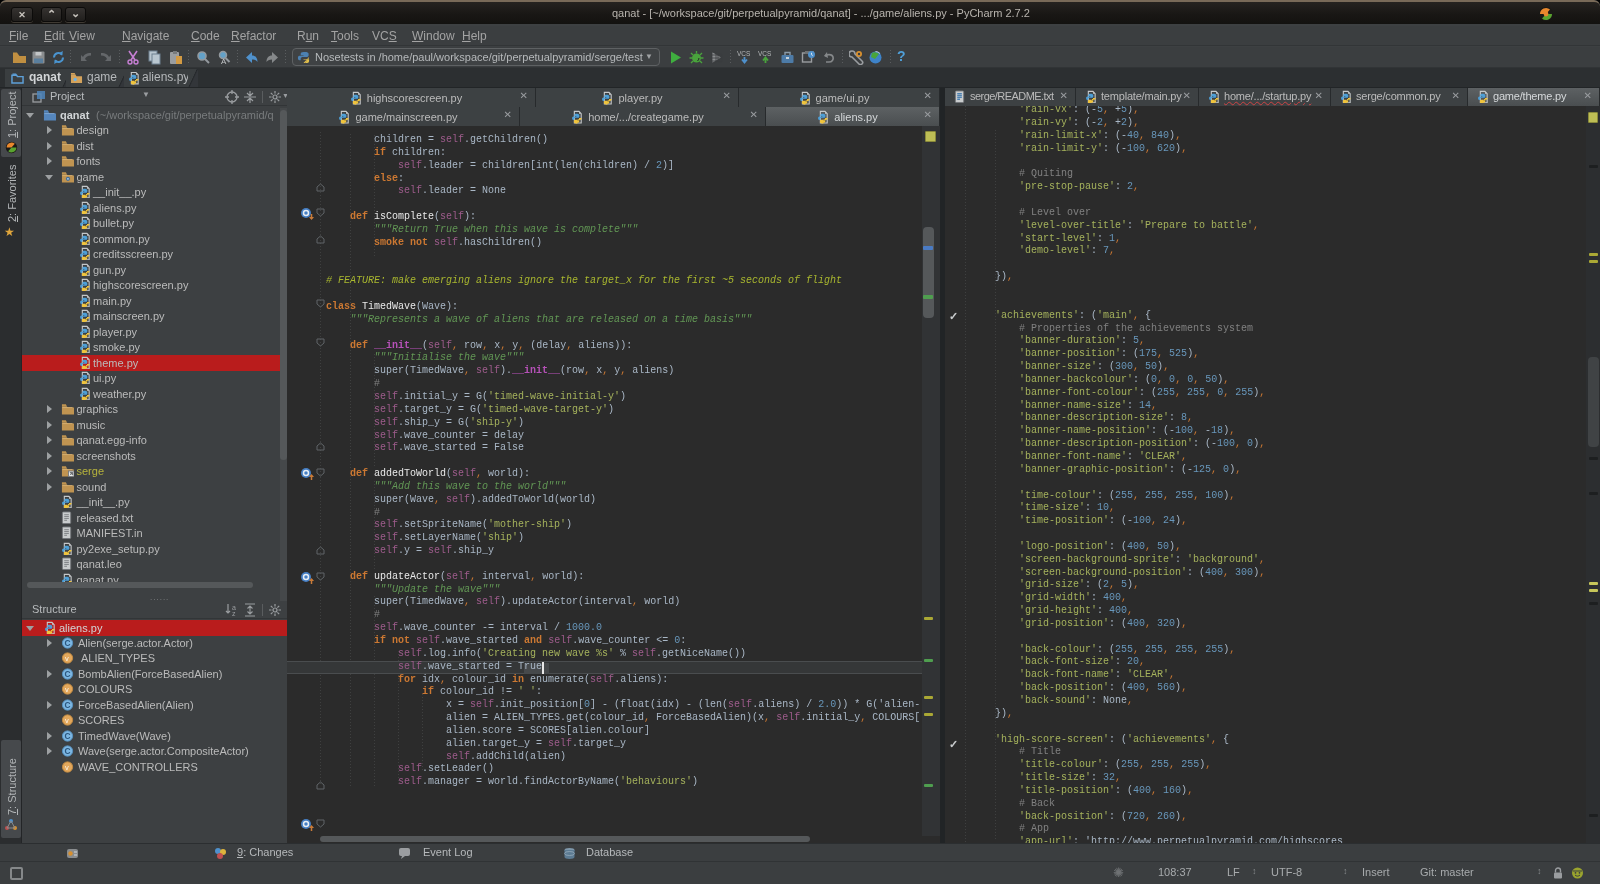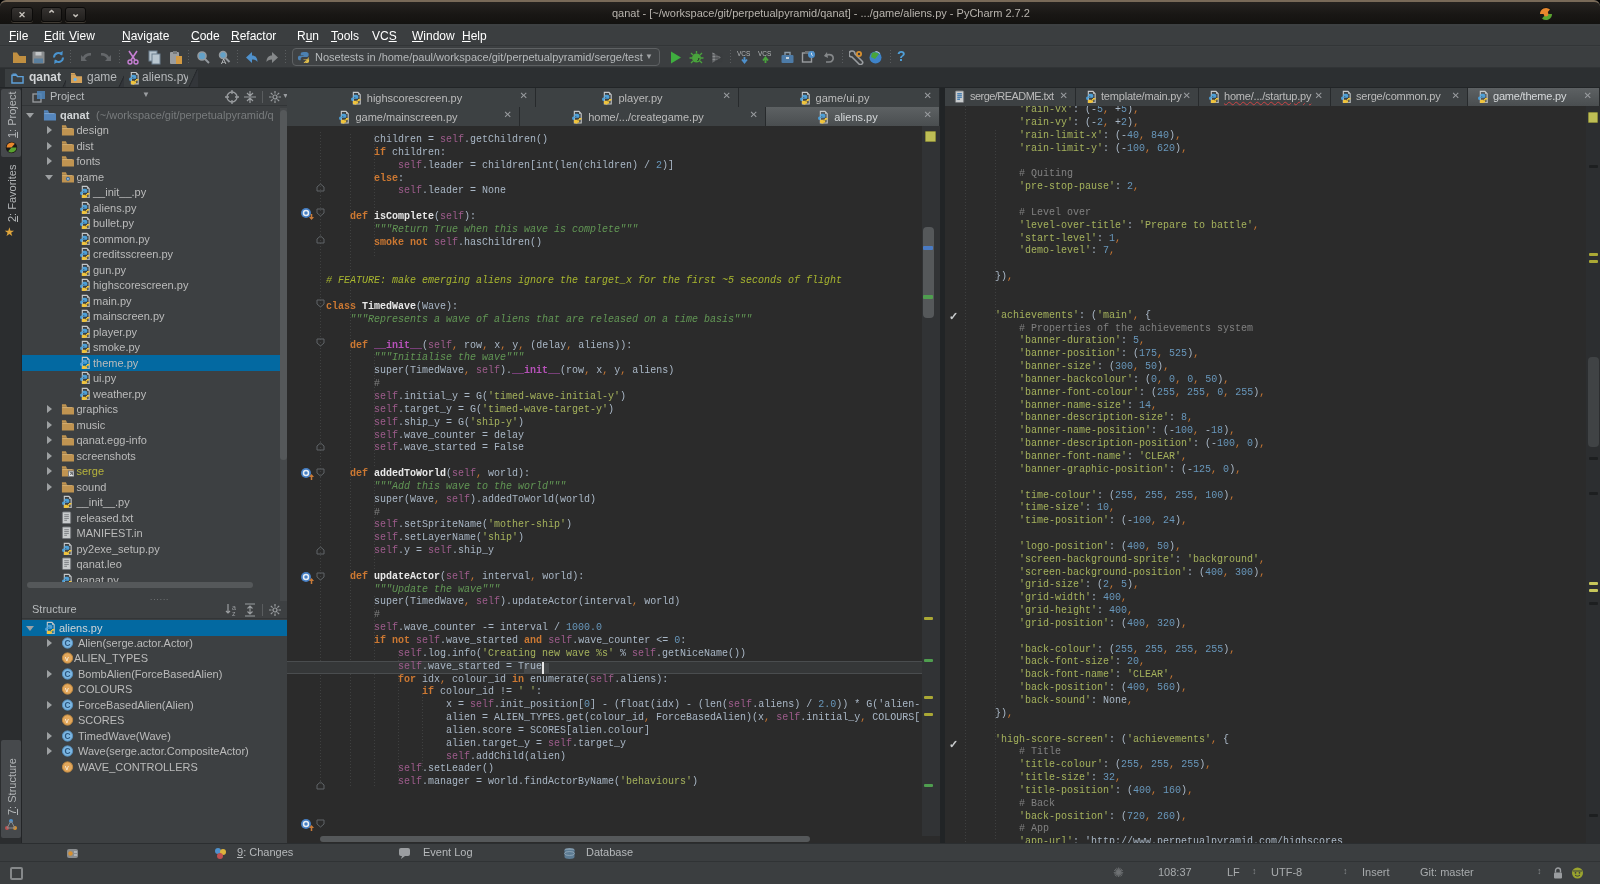--- a/index.html
+++ b/index.html
@@ -5,54 +5,54 @@
  font-family:"Liberation Sans",sans-serif;-webkit-font-smoothing:antialiased}
 .ab{position:absolute}
 #win{position:absolute;left:0;top:0;width:1600px;height:884px;background:#3d4042;border-radius:6px 6px 0 0;overflow:hidden}
 
 #title{position:absolute;left:0;top:0;width:1600px;height:24px;
  background:linear-gradient(#262320,#191715 55%,#131210);border-top:2px solid #796a58;border-radius:6px 6px 0 0}
 #title .tt{position:absolute;top:5px;left:612px;width:430px;color:#b8b4ae;font-size:11px;white-space:nowrap}
 .wbtn{position:absolute;top:5px;height:15px;background:linear-gradient(#353230,#211f1d);border:1px solid #0c0b0a;border-radius:3px;color:#c9c5bf;text-align:center;font-size:9px;line-height:14px;font-weight:bold;box-shadow:0 1px 0 #3f3a33}
 
 #menu{position:absolute;left:0;top:26px;width:1600px;height:20px;background:#3b3e40;border-bottom:1px solid #323537}
-#menu span{position:absolute;top:3px;color:#ffffff;font-size:12px}
+#menu span{position:absolute;top:3px;color:#a3a3a3;font-size:12px}
 #menu u{text-decoration:underline}
 
 #tool{position:absolute;left:0;top:47px;width:1600px;height:21px;background:#3b3e40;border-bottom:1px solid #313436}
 .tsep{position:absolute;top:3px;width:1px;height:14px;background:repeating-linear-gradient(#5a5d5f 0 1px,transparent 1px 3px)}
 #combo{position:absolute;left:292px;top:1px;width:368px;height:18px;background:#3f4244;border:1px solid #5e6163;border-radius:4px;color:#b6b9bb;font-size:11px;line-height:16px}
 
 #crumb{position:absolute;left:0;top:68px;width:1600px;height:20px;background:#2c2f31;border-bottom:1px solid #222527}
 .chip{position:absolute;top:1px;height:18px;background:#3a3e40;color:#b4b7b9;font-size:12px;line-height:17px}
 .chev{position:absolute;top:1px;width:10px;height:18px}
 
 #stripe{position:absolute;left:0;top:88px;width:22px;height:755px;background:#2b2d2f;border-right:1px solid #232527}
 .vlab{position:absolute;color:#b2b5b7;font-size:11px;white-space:nowrap;transform:rotate(-90deg);transform-origin:0 0}
 
 #proj{position:absolute;left:22px;top:88px;width:265px;height:513px;background:#3d4042;overflow:hidden}
 #struct{position:absolute;left:22px;top:601px;width:265px;height:242px;background:#3d4042;overflow:hidden}
 .phead{position:absolute;left:0;top:0;width:265px;height:18px;background:#3d4042;border-bottom:1px solid #323537;color:#b8bbbd;font-size:11px}
 .trow{position:absolute;left:0;width:265px;height:16px;color:#bbbbbb;font-size:11px;line-height:16px;white-space:nowrap}
-.sel{background:#0369a1}
+.sel{background:#b91c1c}
 .arr{position:absolute;width:0;height:0}
 .ar{border-left:5px solid #9da0a2;border-top:4px solid transparent;border-bottom:4px solid transparent}
 .ad{border-top:5px solid #9da0a2;border-left:4px solid transparent;border-right:4px solid transparent}
 
 .tabbar{position:absolute;background:#292c2e}
 .tab{position:absolute;top:0;height:100%;background:#3d4143;border-right:1px solid #272a2c;color:#bbbbbb;font-size:11px}
 .tab.act{background:linear-gradient(#5d6163,#4a4e50);color:#d6d9db}
 .tab .tx{position:absolute;left:26px;top:2px;white-space:nowrap}
 .tab .tc{display:block;text-align:center;line-height:18px;white-space:nowrap;padding-right:10px}
 .tab .cl{position:absolute;right:7px;top:2px;color:#9a9da0;font-size:10px}
 .ed{position:absolute;background:#2b2b2b;overflow:hidden}
 pre{font-family:"Liberation Mono",monospace;font-size:10px;line-height:12.85px;position:absolute;white-space:pre}
 .k{color:#cc7832;font-weight:bold}.s{color:#a5b25c}.d{color:#629755;font-style:italic}
 .c{color:#808080}.t{color:#a9b72f;font-style:italic}.n{color:#6897bb}.p{color:#9e5c8c}
-.f{color:#e8e8e8;font-weight:bold}.m{color:#b651b8;font-weight:bold}.o{color:#cc7832}
+.f{color:#e8e8e8;font-weight:normal}.m{color:#b651b8;font-weight:bold}.o{color:#cc7832}
 pre{color:#a9b7c6}
 .guide{position:absolute;width:1px;background:repeating-linear-gradient(#3f4040 0 1px,transparent 1px 3px)}
 .pent{position:absolute;width:9px;height:9px}
 .sbv{position:absolute;border-radius:4px;background:#55585a}
 .mark{position:absolute;border-radius:1px}
 
 #btool{position:absolute;left:0;top:843px;width:1600px;height:18px;background:#3b3e40;border-top:1px solid #2b2e30;color:#b6b9bb;font-size:11px}
 #status{position:absolute;left:0;top:861px;width:1600px;height:23px;background:#3b3e40;border-top:1px solid #303335;color:#a8abad;font-size:11px}
 #status div{position:absolute;top:4px;white-space:nowrap}
 </style></head><body>
@@ -546,21 +546,21 @@
 <span class="arr ar" style="position:absolute;left:25px;top:4px"></span>
 <svg class="ab" style="left:39px;top:1px" width="14" height="14" viewBox="0 0 15 14">
           <use href="#clsi"></use>
         </svg>
 <span style="position:absolute;left:56px">Alien(serge.actor.Actor)</span>
 </div>
 <div class="trow" style="top:49.39999999999998px">
 <svg class="ab" style="left:39px;top:1px" width="14" height="14" viewBox="0 0 15 14">
           <use href="#vari"></use>
         </svg>
-<span style="position:absolute;left:52px">ALIEN_TYPES</span>
+<span style="position:absolute;left:59px">ALIEN_TYPES</span>
 </div>
 <div class="trow" style="top:64.85000000000002px">
 <span class="arr ar" style="position:absolute;left:25px;top:4px"></span>
 <svg class="ab" style="left:39px;top:1px" width="14" height="14" viewBox="0 0 15 14">
           <use href="#clsi"></use>
         </svg>
 <span style="position:absolute;left:56px">BombAlien(ForceBasedAlien)</span>
 </div>
 <div class="trow" style="top:80.29999999999995px">
 <svg class="ab" style="left:39px;top:1px" width="14" height="14" viewBox="0 0 15 14">

